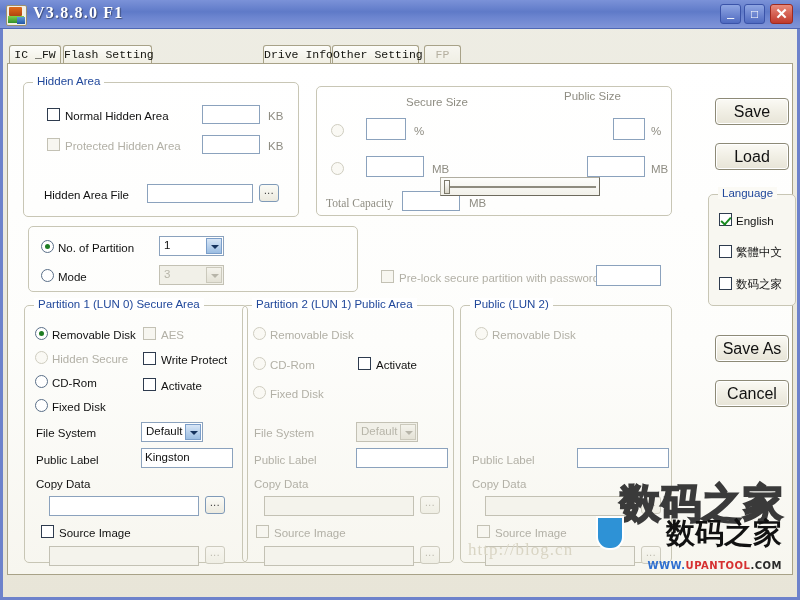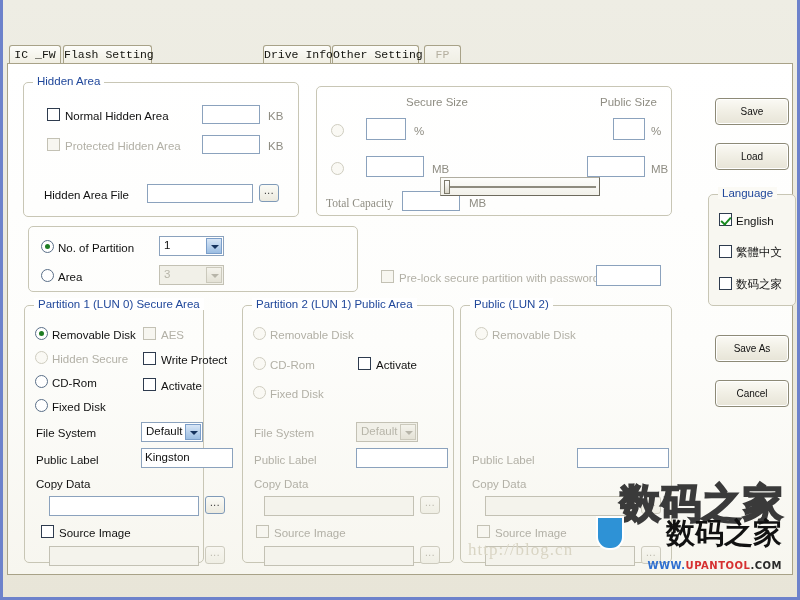--- a/index.html
+++ b/index.html
@@ -283,21 +283,21 @@
   .dotbtn.dim { border-color:#cdcbbe; color:#bbb9ad; background: linear-gradient(180deg,#f7f6f0,#efeee4); }
 
   
   .sidebtn {
     position: absolute;
     width: 74px; height: 27px;
     background: linear-gradient(180deg,#fbfaf5 0%,#f1efe5 48%,#e7e4d7 100%);
     border: 1px solid #8d8a77;
     border-radius: 4px;
     box-sizing: border-box;
-    font-size: 10px;
+    font-size: 16px;
     color: #111;
     text-align: center;
     line-height: 25px;
     box-shadow: inset 0 0 0 1px #ffffff;
   }
 
   
   #slider-track {
     position: absolute;
     left: 432px; top: 113px;
@@ -388,20 +388,37 @@
     letter-spacing: 1px;
     white-space: nowrap;
     pointer-events: none;
   }
 </style>
 </head>
 <body>
 
 <div id="window">
 
+  <div id="titlebar">
+    <div id="app-icon">
+      <div class="ic-top"></div>
+      <div class="ic-bot"></div>
+      <div class="ic-blue"></div>
+    </div>
+    <div id="title-text">V3.8.8.0 F1</div>
+    <div class="win-btn" id="btn-min">
+      <span class="glyph">–</span>
+    </div>
+    <div class="win-btn" id="btn-max">
+      <span class="glyph">□</span>
+    </div>
+    <div class="win-btn" id="btn-close">
+      <span class="glyph">✕</span>
+    </div>
+  </div>
 
   <div id="tabstrip">
     <div class="tab" style="left:2px;   width:52px;">IC _FW</div>
     <div class="tab" style="left:56px;  width:89px;">Flash Setting</div>
     <div class="tab" style="left:256px; width:68px;">Drive Info</div>
     <div class="tab" style="left:325px; width:87px;">Other Setting</div>
     <div class="tab disabled" style="left:417px; width:37px;">FP</div>
     <div class="tab disabled" style="left:456px; width:128px;margin-top:33px;">Smart Card Setting</div>
   </div>
 
@@ -422,21 +439,21 @@
         <span class="lbl gray" style="left:244px; top:57px;">KB</span>
 
         <span class="lbl" style="left:20px; top:106px;">Hidden Area File</span>
         <div class="txt" style="left:123px; top:101px; width:106px; height:19px;"></div>
         <div class="dotbtn" style="left:235px; top:101px;">...</div>
       </div>
 
       <div class="group" style="left:308px; top:22px; width:356px; height:130px;">
 
         <span class="lbl gray" style="left:89px; top:9px;">Secure Size</span>
-        <span class="lbl gray" style="left:247px; top:9px;margin-left:36px;">Public Size</span>
+        <span class="lbl gray" style="left:247px; top:3px;">Public Size</span>
 
         <div class="rdo dim" style="left:14px; top:37px;"></div>
         <div class="txt" style="left:49px; top:31px; width:40px; height:22px;"></div>
         <span class="lbl gray" style="left:97px; top:38px;">%</span>
         <div class="txt" style="left:296px; top:31px; width:32px; height:22px;"></div>
         <span class="lbl gray" style="left:334px; top:38px;">%</span>
 
         <div class="rdo dim" style="left:14px; top:75px;"></div>
         <div class="txt" style="left:49px; top:69px; width:58px; height:21px;"></div>
         <span class="lbl gray" style="left:115px; top:76px;">MB</span>
@@ -455,32 +472,32 @@
 
       <div class="group" style="left:20px; top:162px; width:330px; height:66px;">
         <div class="rdo sel" style="left:12px; top:13px;"></div>
         <span class="lbl" style="left:29px; top:15px;">No. of Partition</span>
         <div class="combo" style="left:130px; top:9px; width:65px; height:20px;">
           <span>1</span>
           <span class="arrow"></span>
         </div>
 
         <div class="rdo" style="left:12px; top:42px;"></div>
-        <span class="lbl" style="left:29px; top:44px;">Area</span>
+        <span class="lbl" style="left:29px; top:44px;">Mode</span>
         <div class="combo dim" style="left:130px; top:38px; width:65px; height:20px;">
           <span>3</span>
           <span class="arrow"></span>
         </div>
       </div>
 
       <div class="cbx dim" style="left:373px; top:206px;"></div>
       <span class="lbl dim" style="left:391px; top:208px;">Pre-lock secure partition with password :</span>
       <div class="txt" style="left:588px; top:201px; width:65px; height:21px;"></div>
 
-      <div class="group" style="left:16px; top:241px; width:180px; height:258px;">
+      <div class="group" style="left:16px; top:241px; width:224px; height:258px;">
         <span class="legend">Partition 1 (LUN 0) Secure Area</span>
 
         <div class="rdo sel" style="left:10px; top:21px;"></div>
         <span class="lbl" style="left:27px; top:23px;">Removable Disk</span>
 
         <div class="cbx dim" style="left:118px; top:21px;"></div>
         <span class="lbl dim" style="left:136px; top:23px;">AES</span>
 
         <div class="rdo dim" style="left:10px; top:45px;"></div>
         <span class="lbl dim" style="left:27px; top:47px;">Hidden Secure</span>

